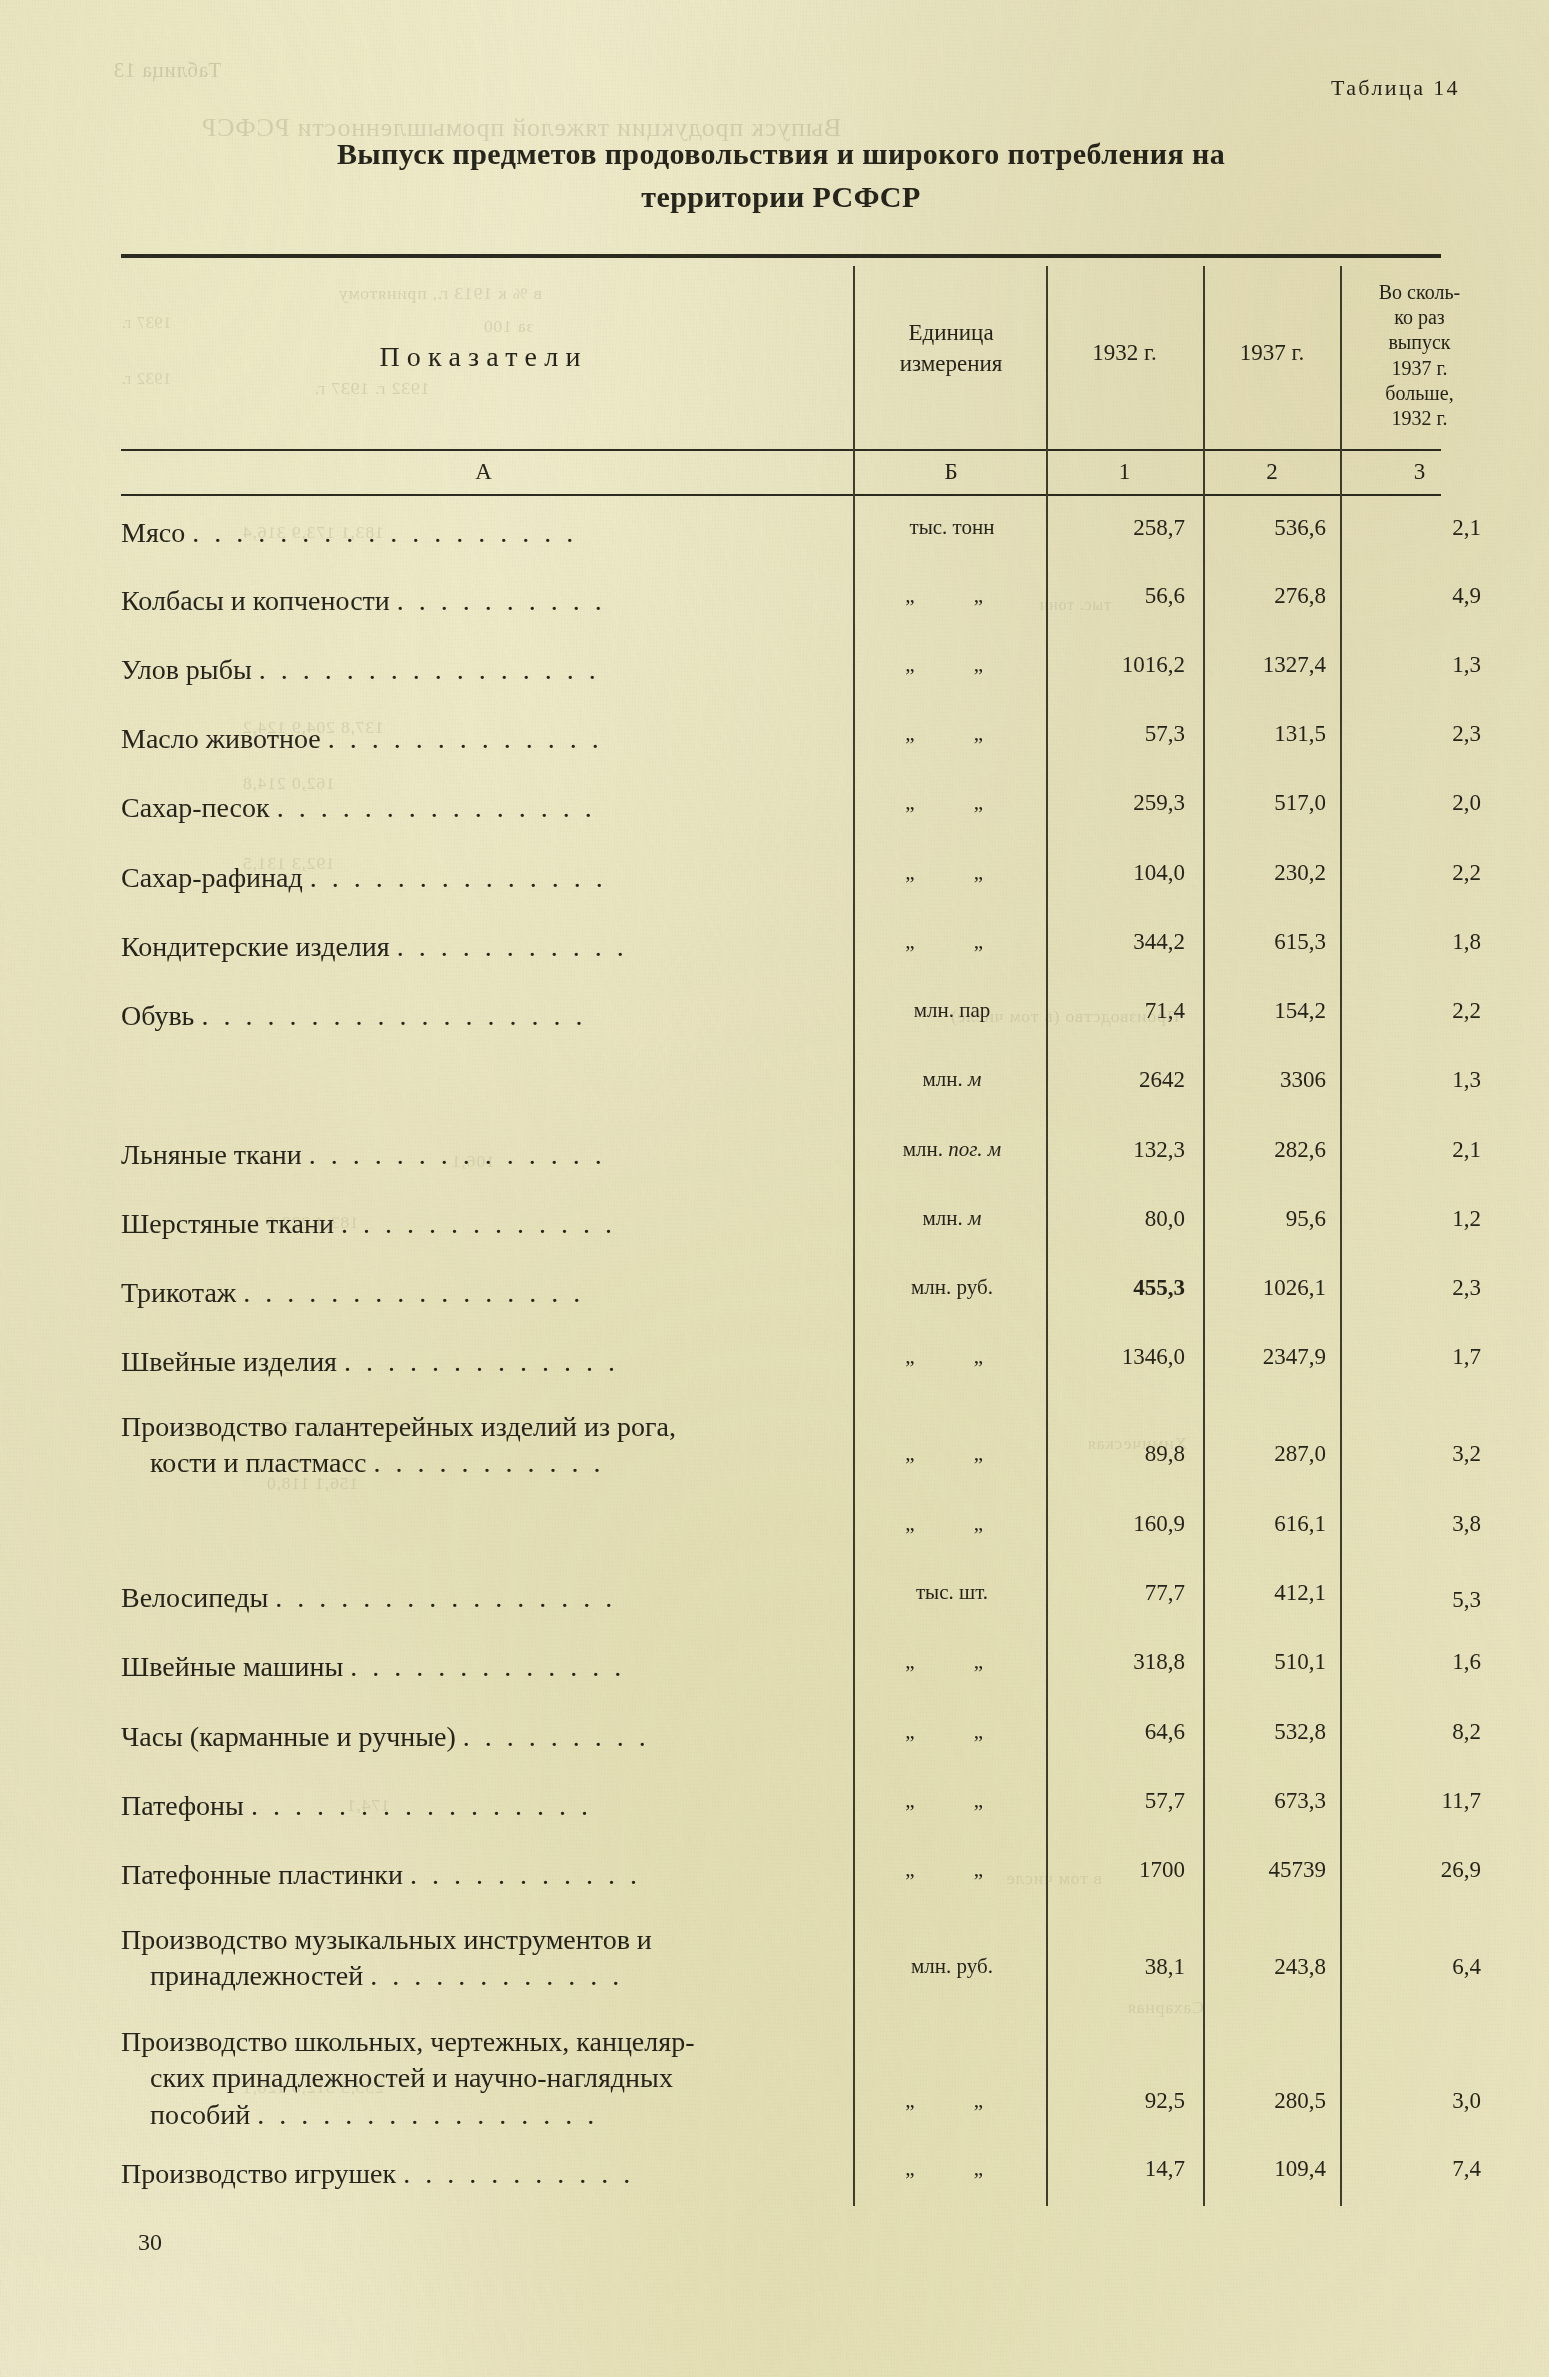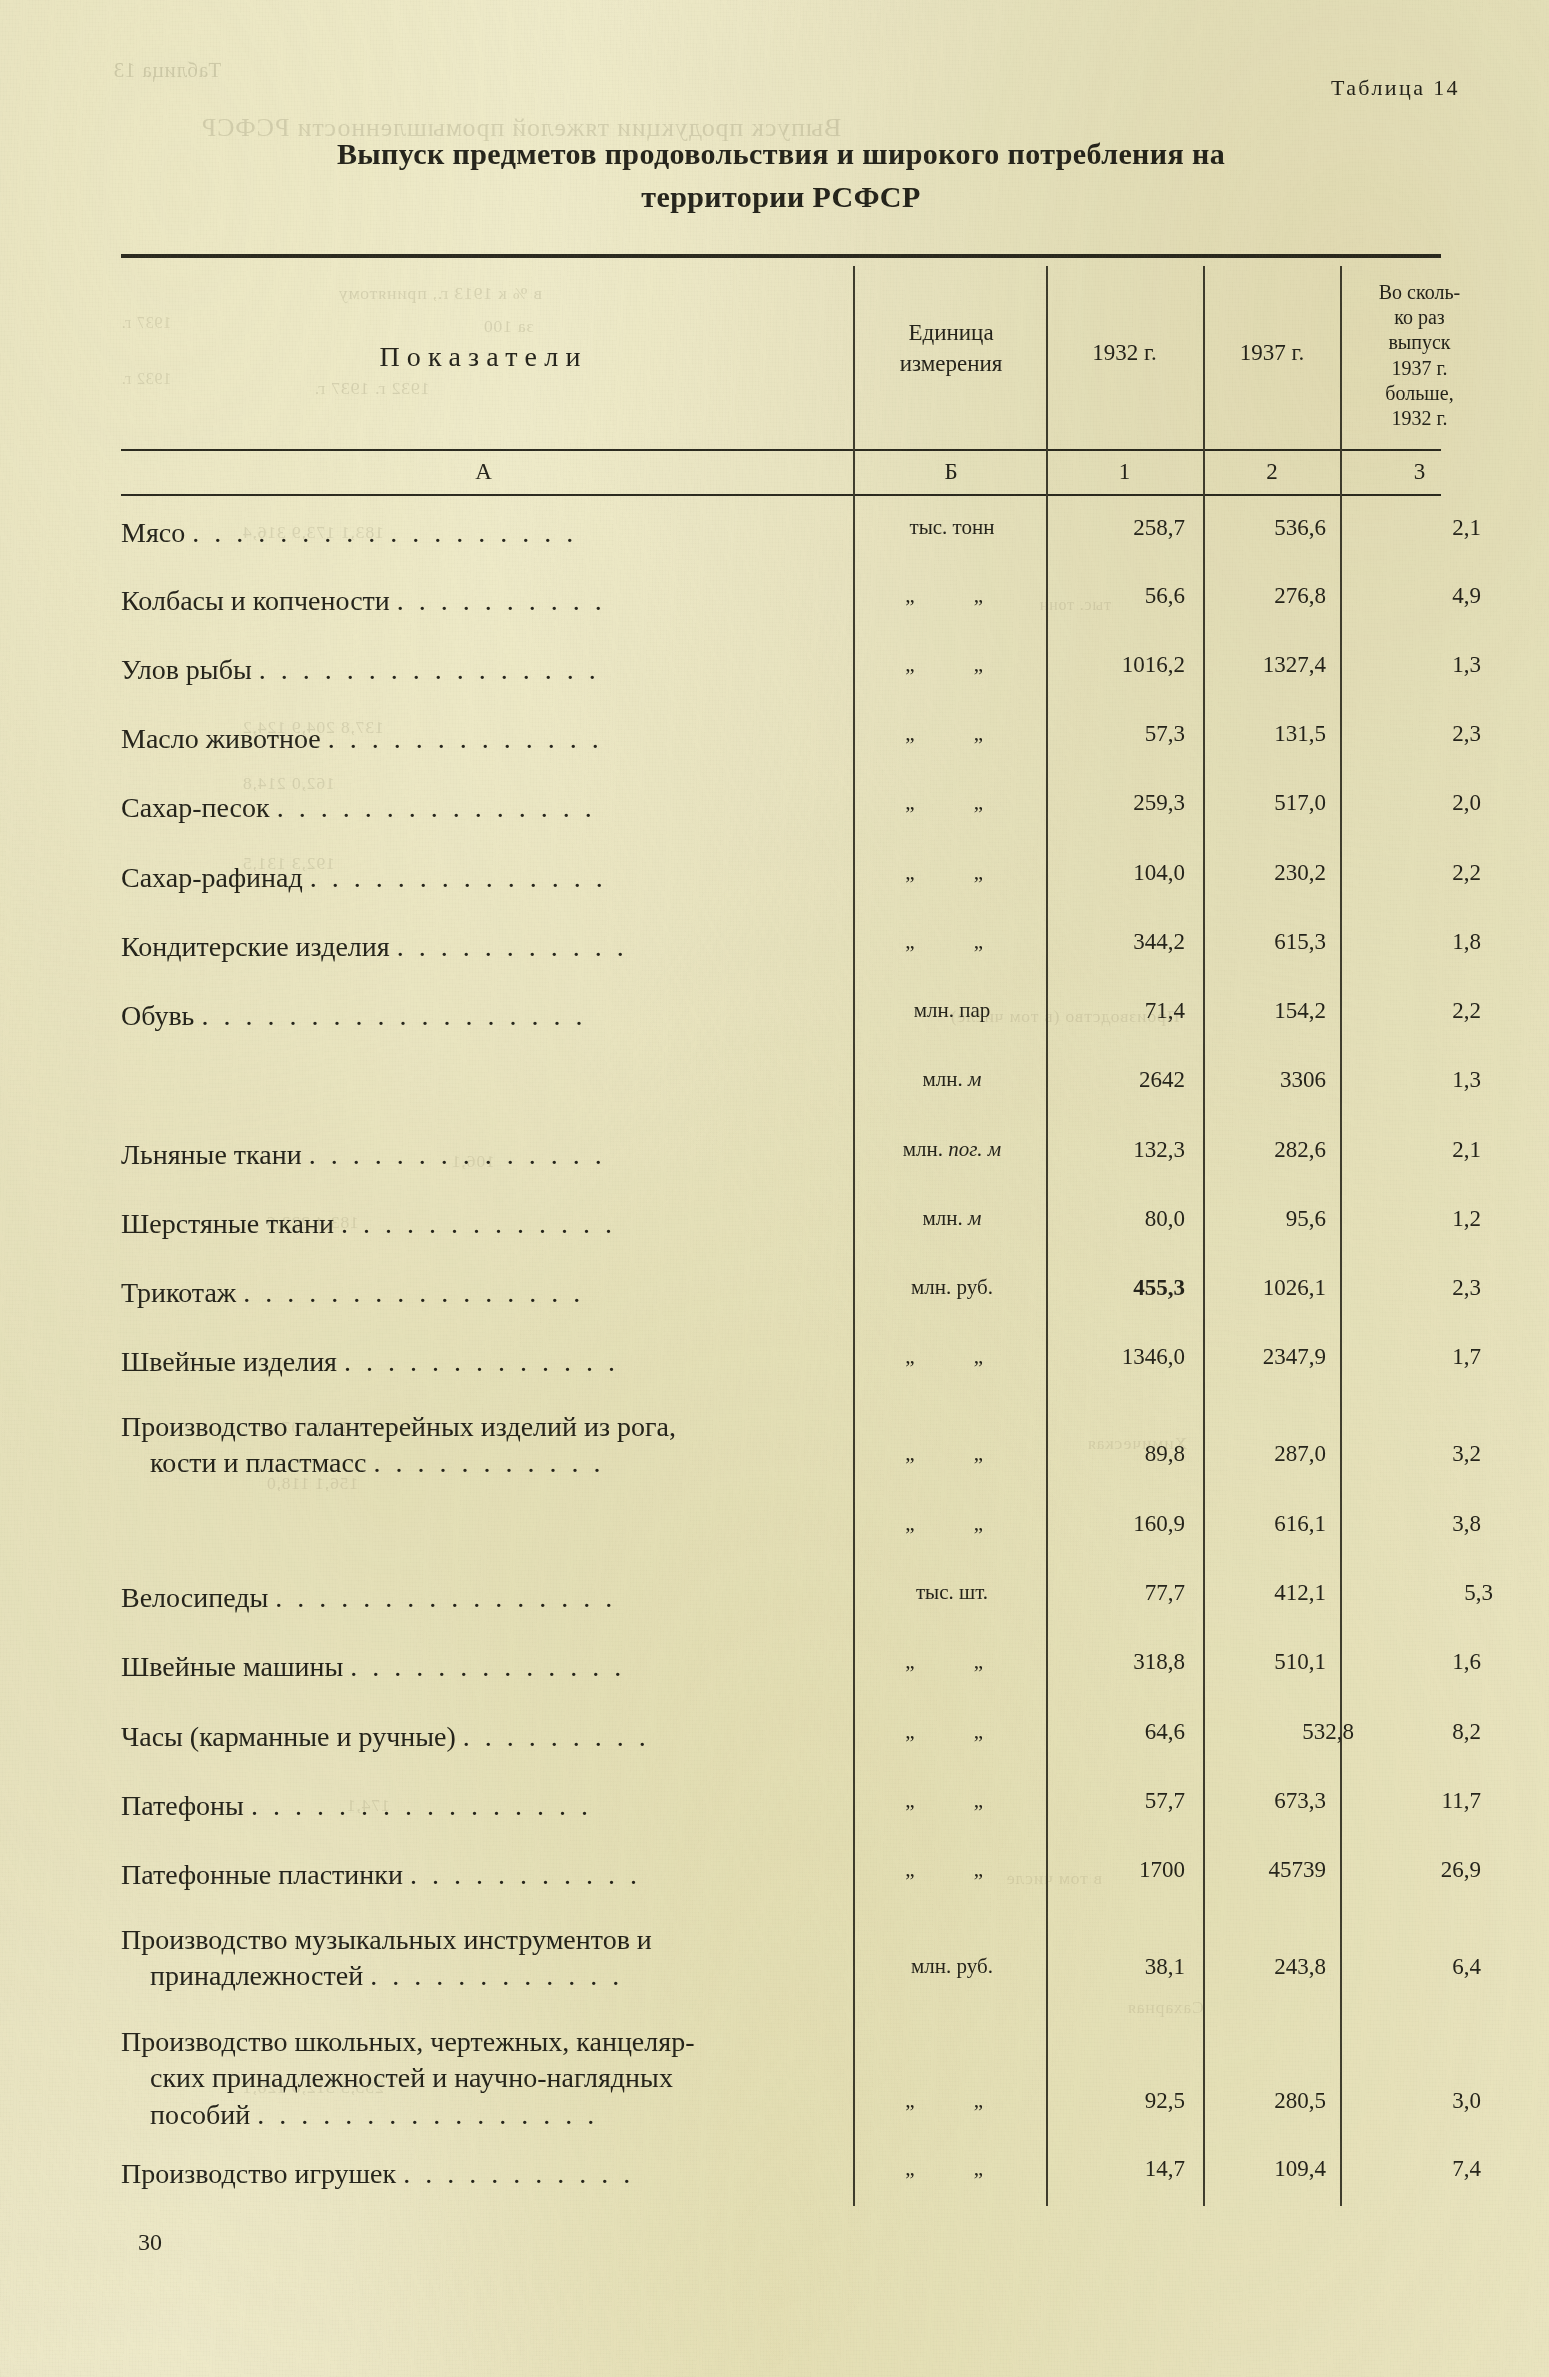--- a/index.html
+++ b/index.html
@@ -343,34 +343,34 @@
           <div class="unit" style="top: 0px;"><span class="ditto">„ „</span></div>
           <div class="v1" style="top: 0px;">160,9</div>
           <div class="v2" style="top: 0px;">616,1</div>
           <div class="v3" style="top: 0px;">3,8</div>
         </div>
         <div class="row" style="position: absolute; top: 1065px; left: 0px; width: 100%; height: 64px;">
           <div class="label"><span>Велосипеды <span class="leader">. . . . . . . . . . . . . . . .</span></span></div>
           <div class="unit" style="top: 0px;">тыс. шт.</div>
           <div class="v1" style="top: 0px;">77,7</div>
           <div class="v2" style="top: 0px;">412,1</div>
-          <div class="v3" style="top: 0px; padding-left: 12px;">5,3</div>
+          <div class="v3" style="top: 7px;">5,3</div>
         </div>
         <div class="row" style="position: absolute; top: 1134px; left: 0px; width: 100%; height: 64px;">
           <div class="label"><span>Швейные машины <span class="leader">. . . . . . . . . . . . .</span></span></div>
           <div class="unit" style="top: 0px;"><span class="ditto">„ „</span></div>
           <div class="v1" style="top: 0px;">318,8</div>
           <div class="v2" style="top: 0px;">510,1</div>
           <div class="v3" style="top: 0px;">1,6</div>
         </div>
         <div class="row" style="position: absolute; top: 1204px; left: 0px; width: 100%; height: 64px;">
           <div class="label"><span>Часы (карманные и ручные) <span class="leader">. . . . . . . . .</span></span></div>
           <div class="unit" style="top: 0px;"><span class="ditto">„ „</span></div>
           <div class="v1" style="top: 0px;">64,6</div>
-          <div class="v2" style="top: 0px; padding-left: 28px;">532,8</div>
+          <div class="v2" style="top: 0px;">532,8</div>
           <div class="v3" style="top: 0px;">8,2</div>
         </div>
         <div class="row" style="position: absolute; top: 1273px; left: 0px; width: 100%; height: 64px;">
           <div class="label"><span>Патефоны <span class="leader">. . . . . . . . . . . . . . . .</span></span></div>
           <div class="unit" style="top: 0px;"><span class="ditto">„ „</span></div>
           <div class="v1" style="top: 0px;">57,7</div>
           <div class="v2" style="top: 0px;">673,3</div>
           <div class="v3" style="top: 0px;">11,7</div>
         </div>
         <div class="row" style="position: absolute; top: 1342px; left: 0px; width: 100%; height: 64px;">

